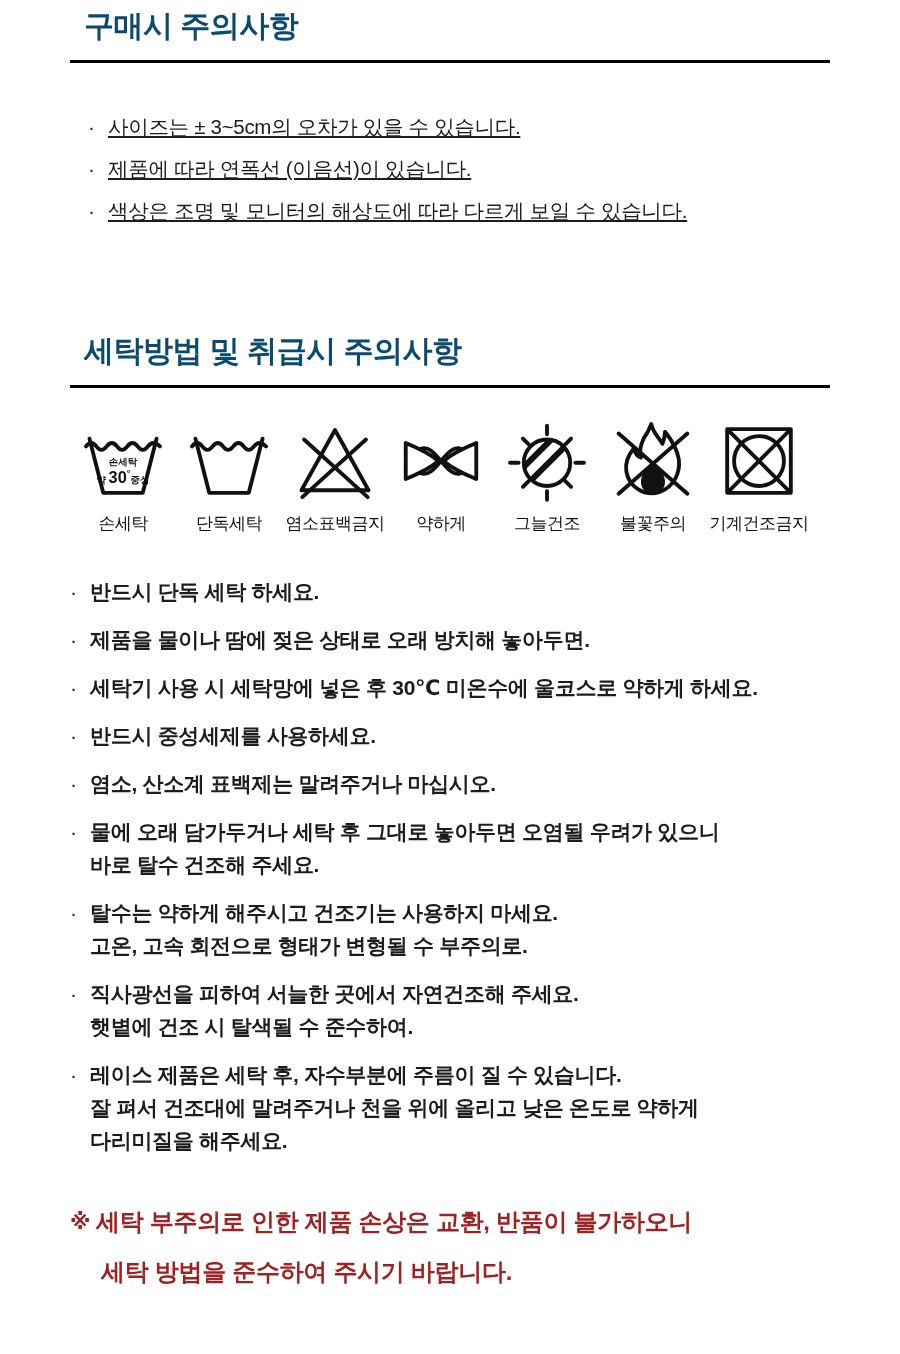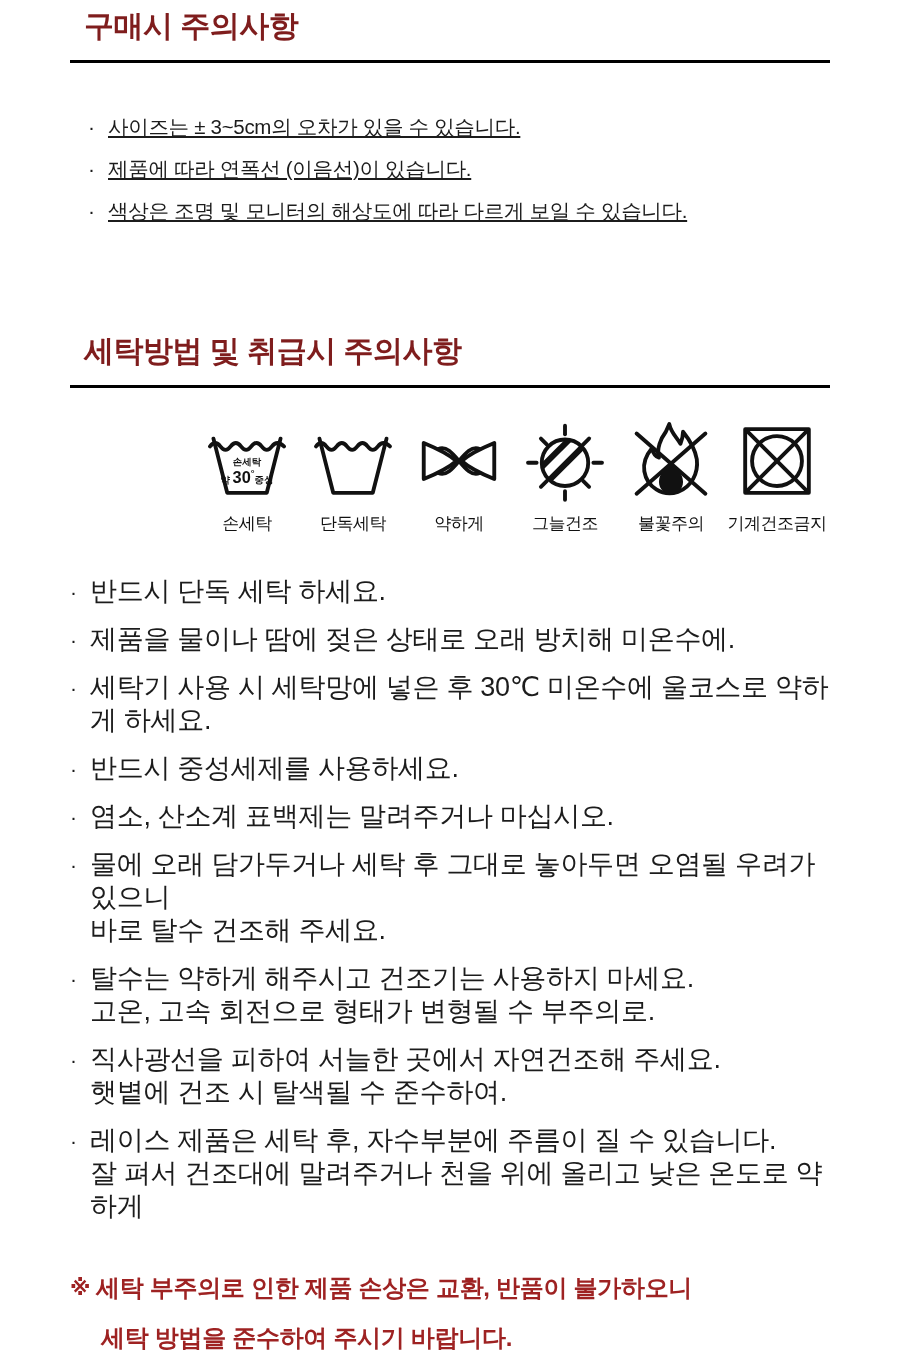--- a/index.html
+++ b/index.html
@@ -8,21 +8,21 @@
     font-family: "Liberation Sans", "DejaVu Sans", sans-serif;
     color: #1c1c1c;
     -webkit-font-smoothing: antialiased;
   }
   .page { padding: 6px 70px 60px 70px; box-sizing: border-box; }
 
   .section-title {
     font-size: 30px;
     font-weight: 800;
     letter-spacing: -0.5px;
-    color: #7f1d1d;
+    color: #0c4a6e;
     margin: 0 0 0 14px;
     line-height: 40px;
   }
   .rule {
     border: none;
     border-top: 3px solid #000;
     margin: 14px 0 0 0;
   }
 
   
@@ -31,28 +31,28 @@
   .item { display: flex; align-items: flex-start; }
   .notice-list .item { margin-bottom: 14px; }
   .wash-list .item   { margin-bottom: 15px; }
   .bullet {
     width: 20px; flex: 0 0 20px;
     font-size: 21px; line-height: 28px;
     text-align: left;
   }
   .notice-list .lines div { font-size: 20.5px; line-height: 28px; letter-spacing: -0.3px; text-decoration: underline; }
   .wash-list .bullet { line-height: 33px; }
-  .wash-list .lines div { font-size: 27px; line-height: 33px; letter-spacing: -0.3px; }
+  .wash-list .lines div { font-size: 21px; line-height: 33px; letter-spacing: -0.3px; font-weight: bold; }
 
   .gap-between-sections { height: 92px; }
 
   
   .icons-row {
     display: flex;
-    justify-content: flex-end;
+    justify-content: flex-start;
     margin-top: 30px;
     width: 100%;
   }
   .icon-cell {
     width: 106px;
     display: flex;
     flex-direction: column;
     align-items: center;
   }
   .icon-cell svg { width: 86px; height: 86px; display: block; }
@@ -132,20 +132,28 @@
       </div>
 
       <div class="icon-cell">
         <svg viewBox="0 0 100 100">
           <path class="st" d="M11 24 L27 87 L73 87 L89 24"></path>
           <path class="st" stroke-width="4" d="M7 33 Q13 25 19 33 T31 33 T43 33 T55 33 T67 33 T79 33 T93 33"></path>
         </svg>
         <span class="icon-label">단독세탁</span>
       </div>
 
+      <div class="icon-cell">
+        <svg viewBox="0 0 100 100">
+          <path class="st" d="M50 14 L89 84 L11 84 Z"></path>
+          <line class="st" x1="14" y1="25" x2="88" y2="92"></line>
+          <line class="st" x1="86" y1="25" x2="12" y2="92"></line>
+        </svg>
+        <span class="icon-label">염소표백금지</span>
+      </div>
 
       <div class="icon-cell">
         <svg viewBox="0 0 100 100">
           <path class="st" d="M9 29 L9 71 C26 64 38 58 47 50 C38 42 26 36 9 29 Z"></path>
           <path class="st" d="M91 29 L91 71 C74 64 62 58 53 50 C62 42 74 36 91 29 Z"></path>
           <path class="st" d="M26 36 C44 28 56 72 74 64"></path>
           <path class="st" d="M26 64 C44 72 56 28 74 36"></path>
         </svg>
         <span class="icon-label">약하게</span>
       </div>
@@ -200,21 +208,21 @@
     <div class="wash-list" id="wash-list">
         <div class="item">
           <span class="bullet">·</span>
           <div class="lines">
             <div>반드시 단독 세탁 하세요.</div>
           </div>
         </div>
         <div class="item">
           <span class="bullet">·</span>
           <div class="lines">
-            <div>제품을 물이나 땀에 젖은 상태로 오래 방치해 미온수에.</div>
+            <div>제품을 물이나 땀에 젖은 상태로 오래 방치해 놓아두면.</div>
           </div>
         </div>
         <div class="item">
           <span class="bullet">·</span>
           <div class="lines">
             <div>세탁기 사용 시 세탁망에 넣은 후 30℃ 미온수에 울코스로 약하게 하세요.</div>
           </div>
         </div>
         <div class="item">
           <span class="bullet">·</span>
@@ -247,20 +255,21 @@
           <div class="lines">
             <div>직사광선을 피하여 서늘한 곳에서 자연건조해 주세요.</div>
             <div>햇볕에 건조 시 탈색될 수 준수하여.</div>
           </div>
         </div>
         <div class="item">
           <span class="bullet">·</span>
           <div class="lines">
             <div>레이스 제품은 세탁 후, 자수부분에 주름이 질 수 있습니다.</div>
             <div>잘 펴서 건조대에 말려주거나 천을 위에 올리고 낮은 온도로 약하게</div>
+            <div>다리미질을 해주세요.</div>
           </div>
         </div>
       </div>
 
     <div class="warning" id="warning" style="color: rgb(158, 34, 34);">
       <span class="warn-marker">※</span>
       <div class="warn-lines" id="warn-lines">
           <div>세탁 부주의로 인한 제품 손상은 교환, 반품이 불가하오니</div>
           <div>세탁 방법을 준수하여 주시기 바랍니다.</div>
         </div>

